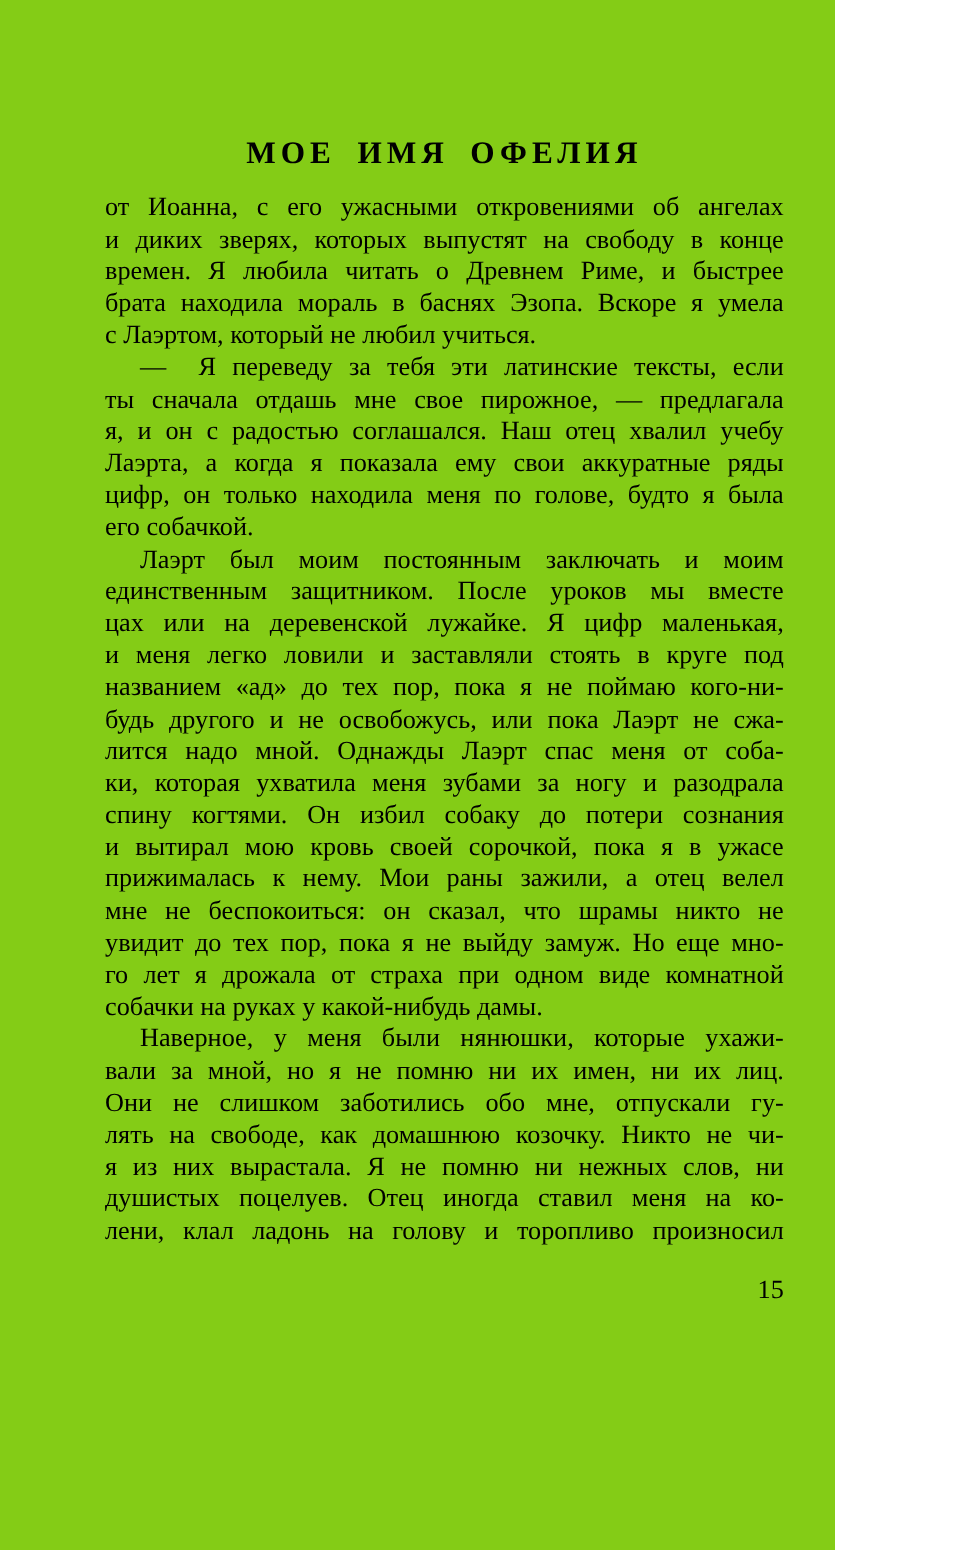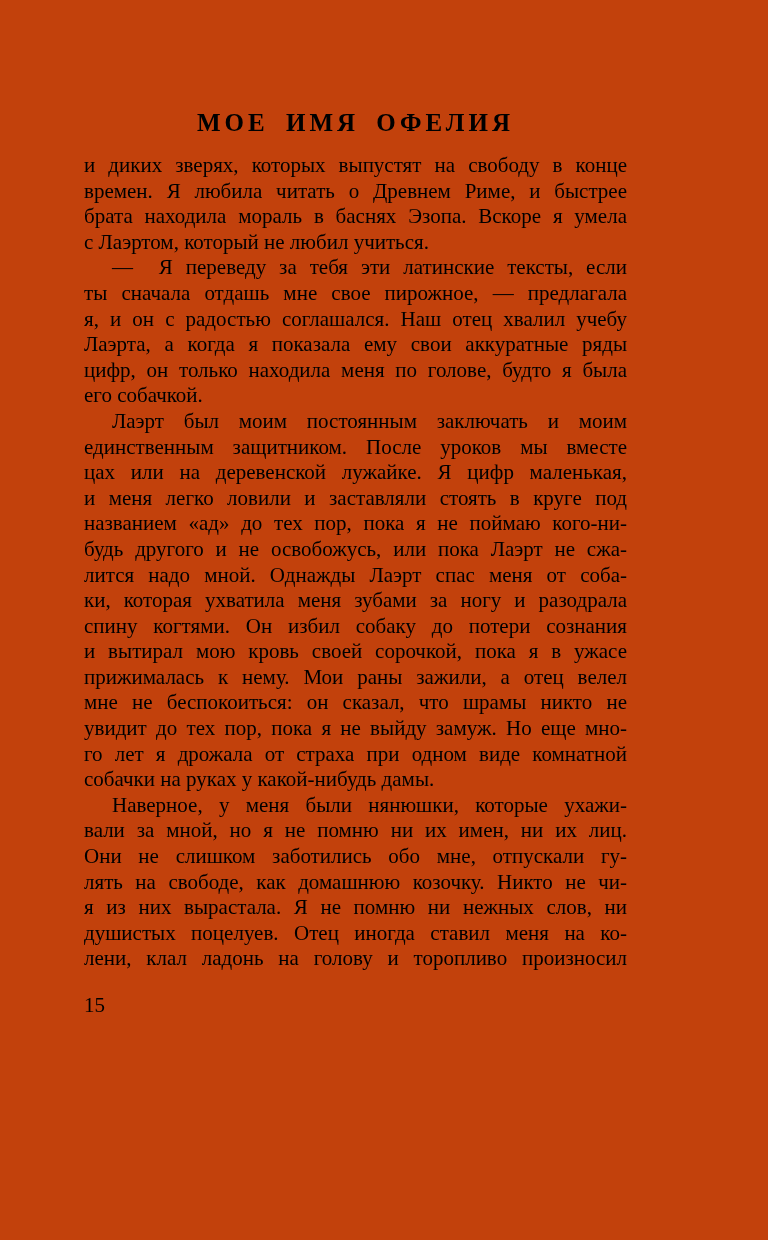--- a/index.html
+++ b/index.html
@@ -2,23 +2,23 @@
 <html lang="ru"><head>
 <meta charset="utf-8">
 <style>
   html, body {
     margin: 0;
     padding: 0;
     background: #ffffff;
   }
   .page {
     position: relative;
-    width: 768px;
+    width: 668px;
     height: 1240px;
-    background: #c2410c;
+    background: #84cc16;
     overflow: hidden;
     font-family: "Liberation Serif", "DejaVu Serif", serif;
     color: #000000;
   }
   .content {
     position: absolute;
     left: 84px;
     top: 110px;
     width: 543px;
   }
@@ -51,31 +51,32 @@
   .line.indent {
     text-indent: 28px;
   }
   .line.endline {
     text-align-last: left;
   }
   .folio {
     margin-top: 21px;
     font-size: 21px;
     line-height: 25px;
-    text-align: left;
+    text-align: right;
   }
 </style>
 </head>
 <body>
 
 <div class="page">
   <div class="content">
     <h1 class="title">МОЕ ИМЯ ОФЕЛИЯ</h1>
     <div class="text-body" id="text-body">
         <div class="paragraph">
+          <div class="line">от Иоанна, с его ужасными откровениями об ангелах</div>
           <div class="line">и диких зверях, которых выпустят на свободу в конце</div>
           <div class="line">времен. Я любила читать о Древнем Риме, и быстрее</div>
           <div class="line">брата находила мораль в баснях Эзопа. Вскоре я умела</div>
           <div class="line endline">с Лаэртом, который не любил учиться.</div>
         </div>
         <div class="paragraph">
           <div class="line indent">—&nbsp; Я переведу за тебя эти латинские тексты, если</div>
           <div class="line">ты сначала отдашь мне свое пирожное, — предлагала</div>
           <div class="line">я, и он с радостью соглашался. Наш отец хвалил учебу</div>
           <div class="line">Лаэрта, а когда я показала ему свои аккуратные ряды</div>

